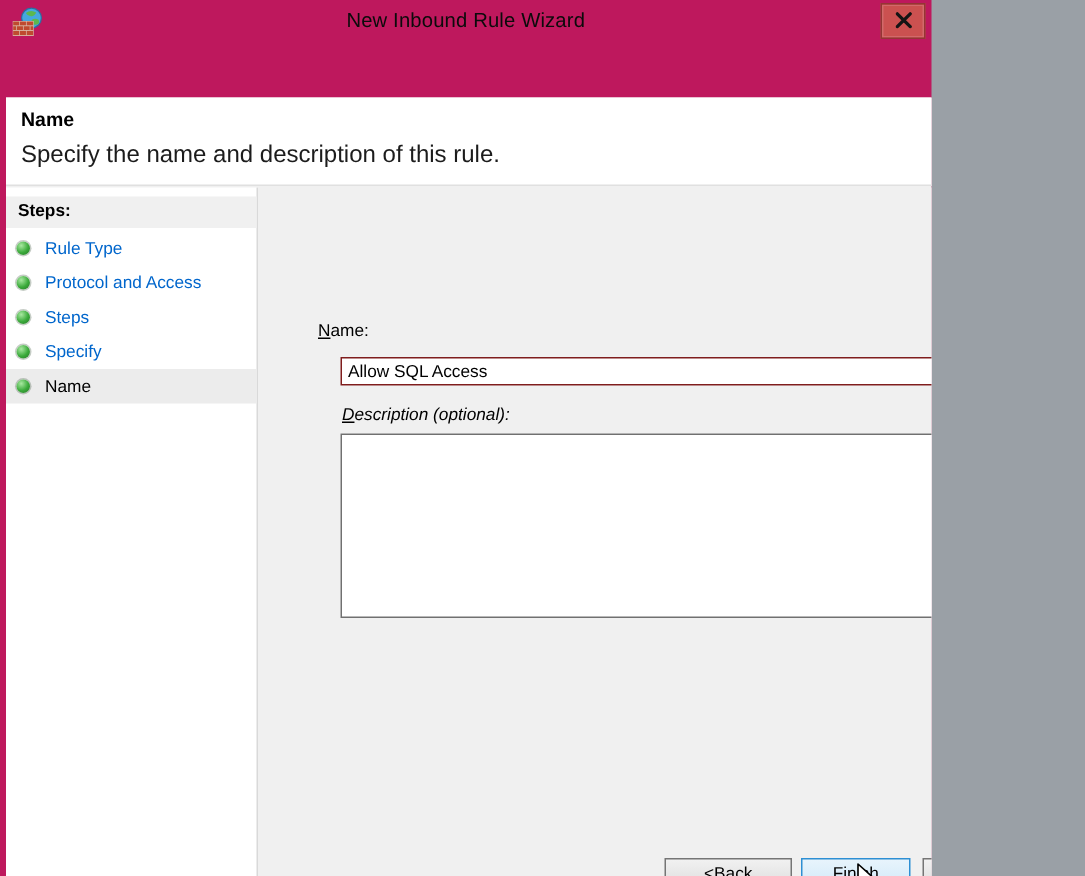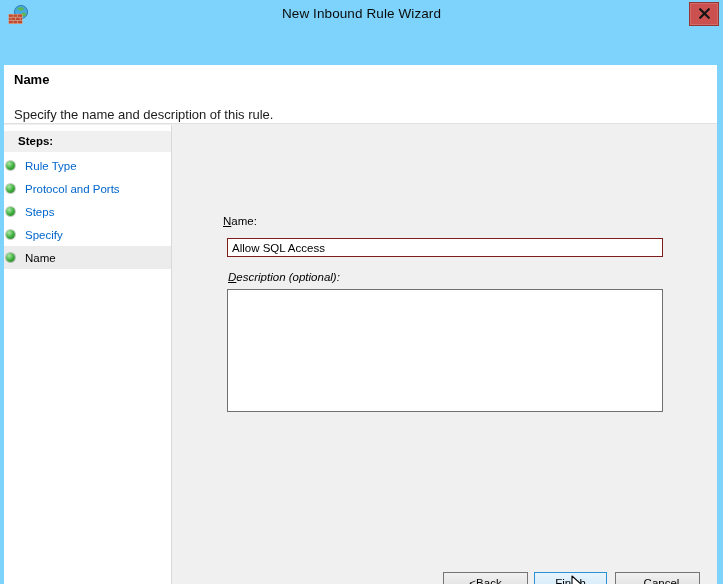--- a/index.html
+++ b/index.html
@@ -1,48 +1,48 @@
 <!DOCTYPE html>
 <html><head>
 <meta charset="utf-8">
 <style>
   html,body { margin:0; padding:0; background:#9aa0a6; }
   * { box-sizing:border-box; }
   .window {
-    position:relative; width:723px; height:584px;
-    background:#7dd3fc; overflow:hidden;
+    position:relative; width:621px; height:584px;
+    background:#be185d; overflow:hidden;
     font-family:"Liberation Sans", sans-serif; color:#000;
   }
   
   .titlebar { position:absolute; left:0; top:0; right:0; height:29px; }
   .app-icon { position:absolute; left:8px; top:4px; width:21px; height:21px; }
   .window-title {
     position:absolute; left:0; right:0; top:6px; text-align:center;
     font-size:13.5px; color:#0b0b0b; letter-spacing:.1px;
   }
   .close-btn {
     position:absolute; top:2px; right:4px; width:30px; height:24px;
     background:#cb5150; border:1px solid #943634; padding:0;
     display:flex; align-items:center; justify-content:center; cursor:default;
     box-shadow:inset 0 0 0 1px rgba(255,255,255,0.15);
   }
   
   .dialog { position:absolute; left:4px; top:29px; width:713px; height:548px; background:#f0f0f0;margin-top:36px; }
   .header { position:absolute; left:0; top:0; right:0; height:59px; background:#ffffff; border-bottom:1px solid #e0e0e0; }
   .page-title { position:absolute; left:10px; top:7px; font-size:13px; font-weight:bold; }
-  .page-subtitle { position:absolute; left:10px; top:42px; font-size:13px; color:#1c1c1c; }
+  .page-subtitle { position:absolute; left:10px; top:30px; font-size:16px; color:#1c1c1c; }
   .body { position:absolute; left:0; right:0; top:60px; bottom:0; }
   
   .sidebar { position:absolute; left:0; top:0; bottom:0; width:168px; background:#ffffff; border-right:1px solid #d9d9d9; }
   .steps-header {
     margin-top:6px; height:21px; line-height:21px; background:#f0f0f0;
-    padding-left:14px; font-size:11.5px; font-weight:bold;
+    padding-left:8px; font-size:11.5px; font-weight:bold;
   }
   .steps-list { margin-top:2px; }
-  .step-item { height:23px; display:flex; align-items:center; padding-left:2px; font-size:11.5px; color:#0066cc; }
+  .step-item { height:23px; display:flex; align-items:center; padding-left:7px; font-size:11.5px; color:#0066cc; }
   .step-item.current { background:#ececec; color:#000; }
   .bullet {
     flex:none; width:9px; height:9px; border-radius:50%; margin-right:10px;
     background:radial-gradient(circle at 35% 30%, #a8e8a0, #3aaa3a 55%, #2a7a2a 95%);
     box-shadow:0 0 0 1px rgba(90,110,90,0.35);
   }
   
   .main { position:absolute; left:169px; right:0; top:0; bottom:0; background:#f0f0f0; }
   .field-label { position:absolute; font-size:11.5px; }
   .u { text-decoration:underline; }
@@ -115,40 +115,40 @@
 
       <div class="sidebar">
         <div class="steps-header">Steps:</div>
         <div class="steps-list">
           <div class="step-item">
             <span class="bullet"></span>
             <span>Rule Type</span>
           </div>
           <div class="step-item">
             <span class="bullet"></span>
-            <span>Protocol and Ports</span>
+            <span>Protocol and Access</span>
           </div>
           <div class="step-item">
             <span class="bullet"></span>
             <span>Steps</span>
           </div>
           <div class="step-item">
             <span class="bullet"></span>
             <span>Specify</span>
           </div>
           <div class="step-item current">
             <span class="bullet"></span>
             <span>Name</span>
           </div>
         </div>
       </div>
 
       <div class="main">
 
-        <label class="field-label" style="left:50px; top:90px;text-align:center;"><span class="u">N</span><span>ame:</span></label>
+        <label class="field-label" style="left:39px; top:90px;text-align:center;"><span class="u">N</span><span>ame:</span></label>
 
         <input class="name-input" type="text" value="Allow SQL Access" style="">
 
         <label class="field-label" style="left:55px; top:146px;font-style:italic;"><span class="u">D</span><span>escription (optional):</span></label>
 
         <textarea class="desc-textarea" style=""></textarea>
 
         <button class="btn btn-back">
             <span>&lt; </span>
             <span class="u">B</span>

